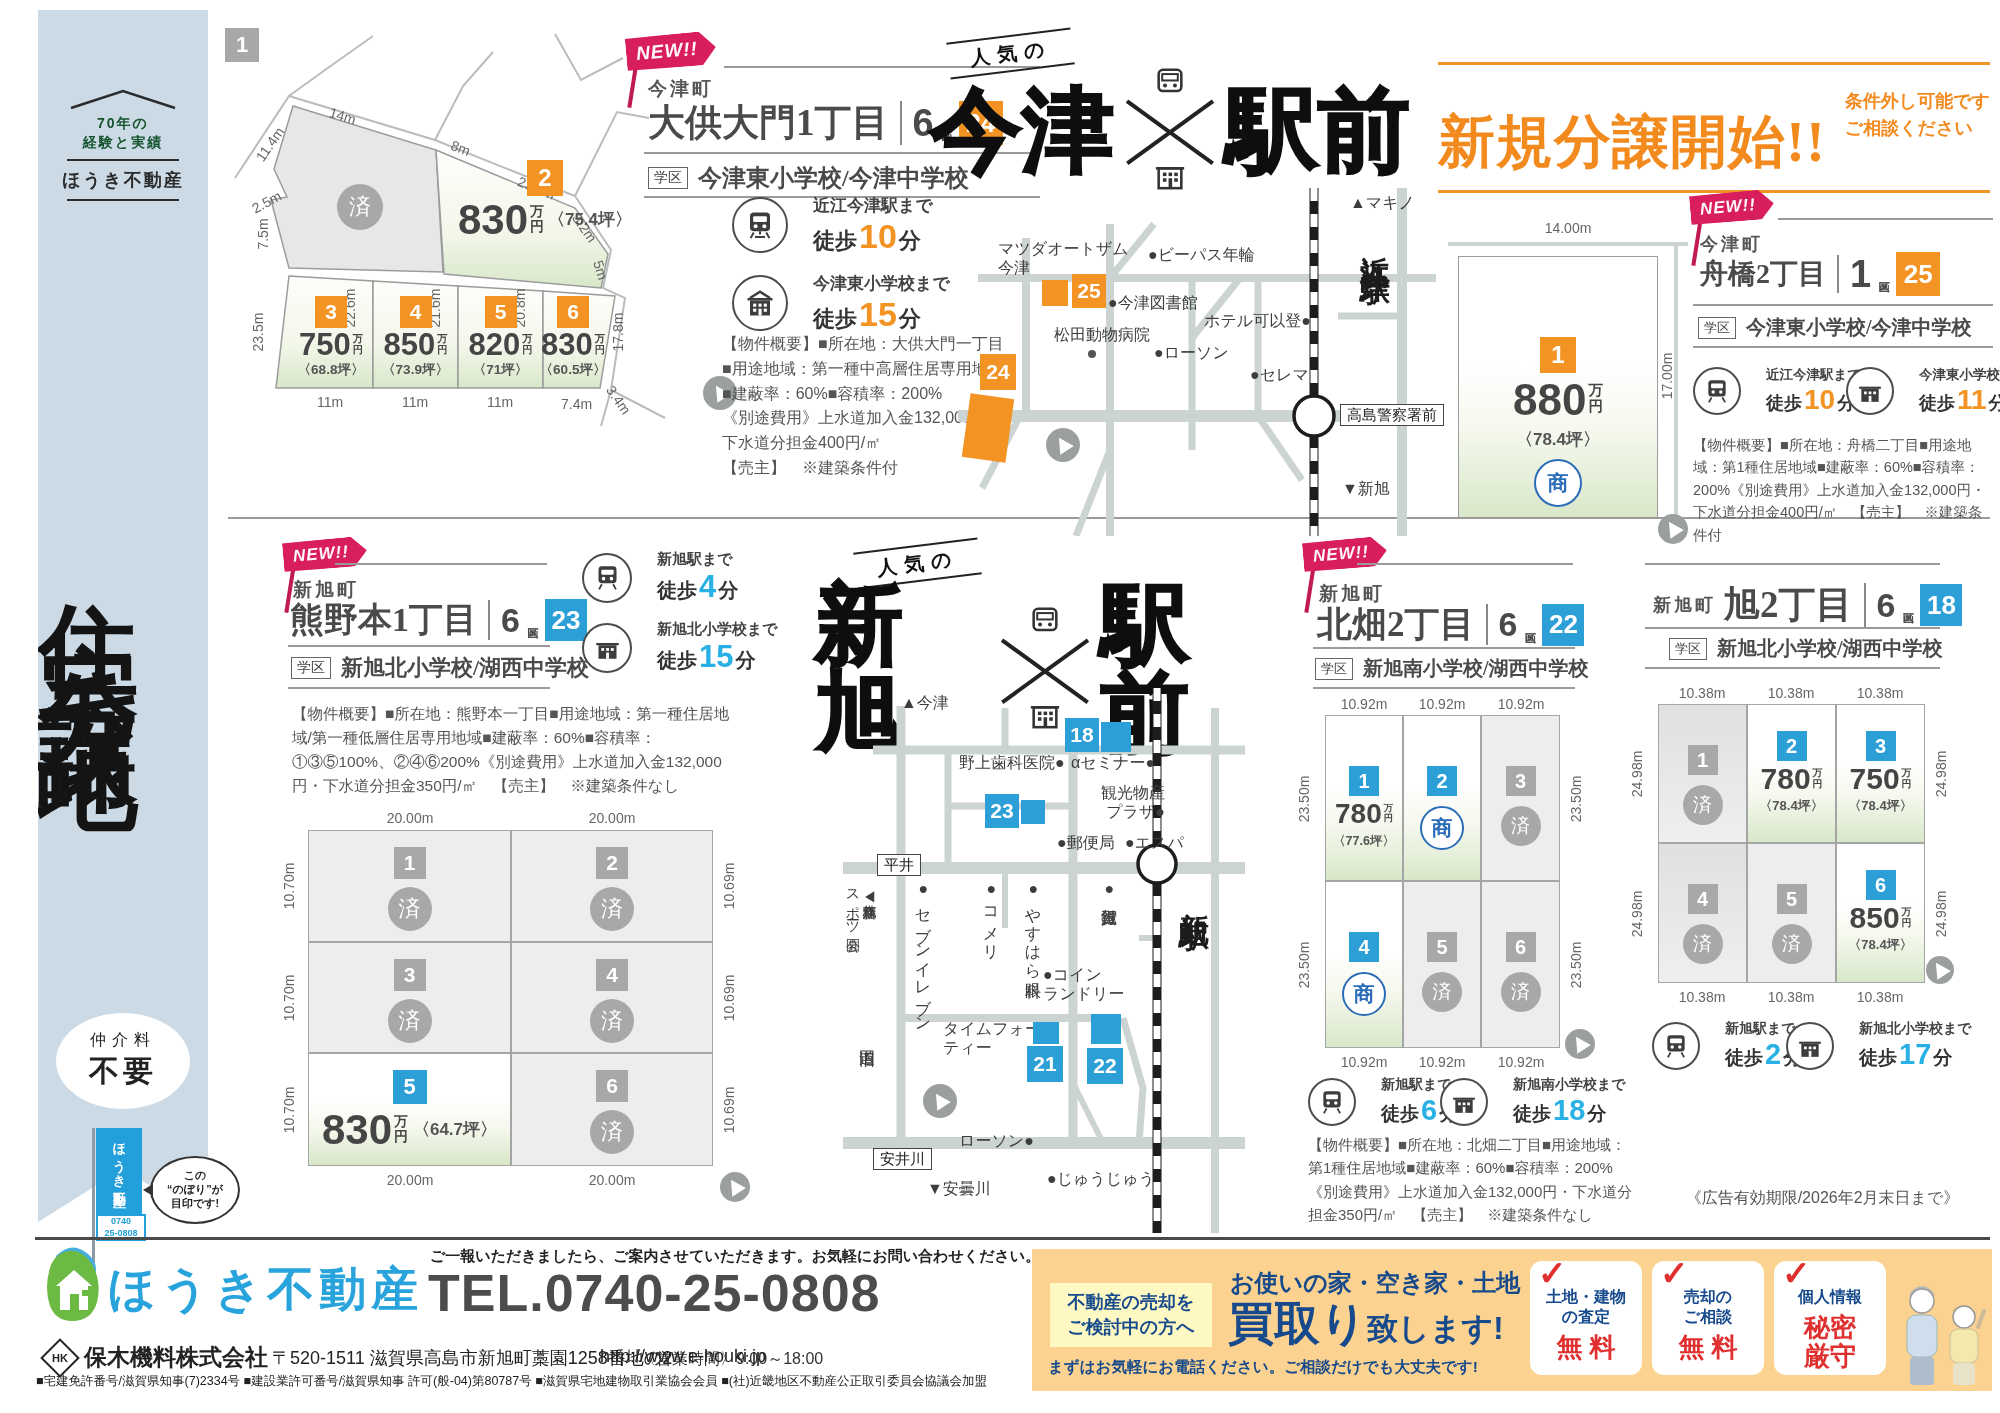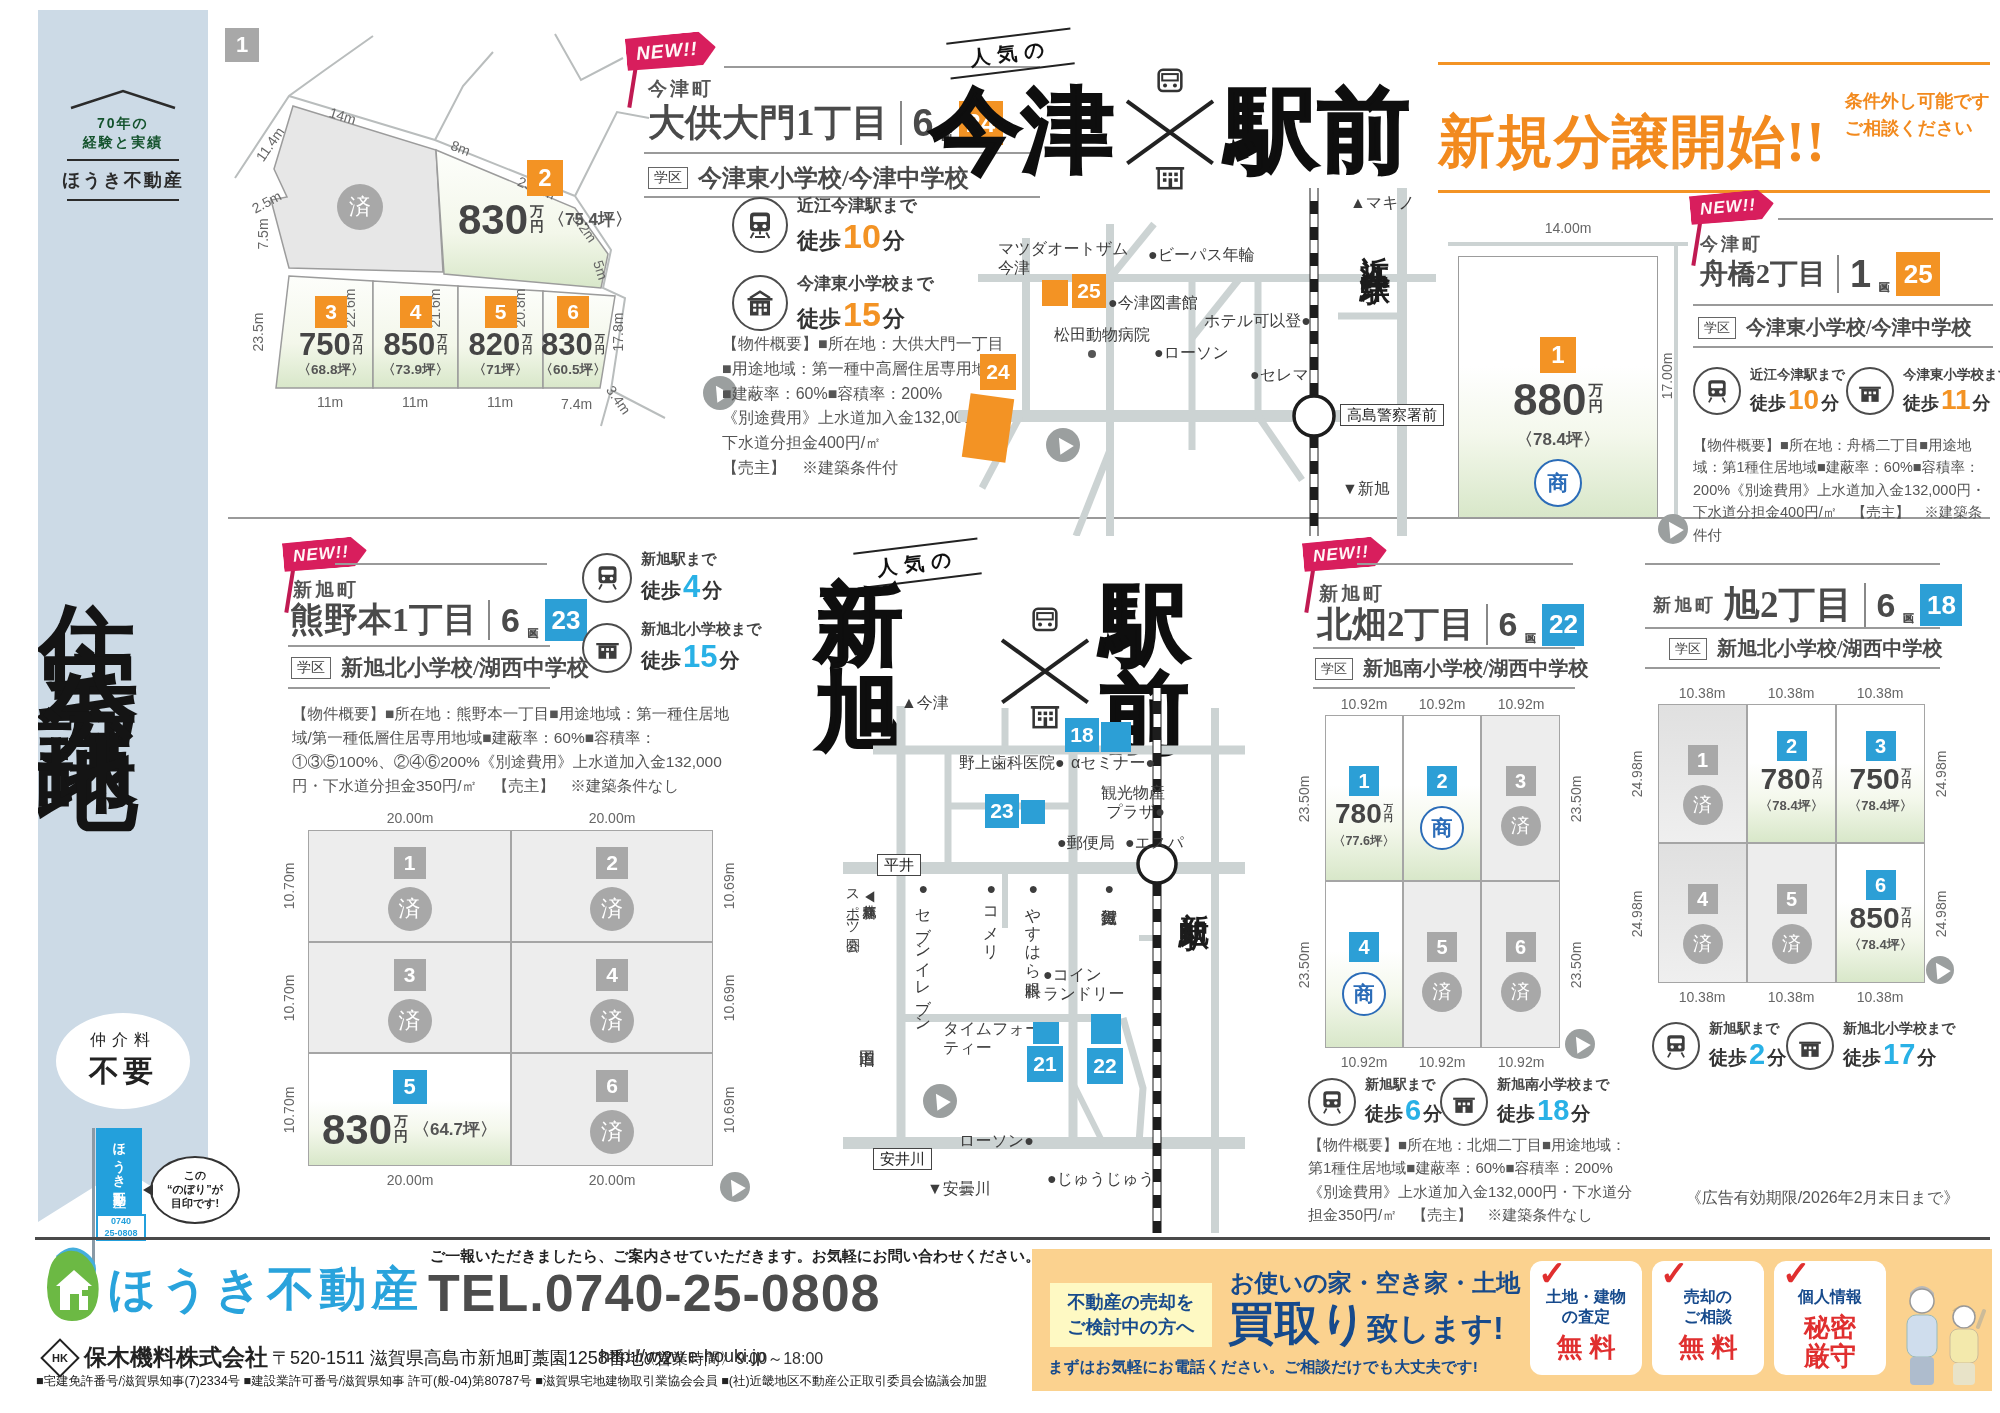--- a/index.html
+++ b/index.html
@@ -49,21 +49,21 @@
   .bdg.bl{background:#2c9fd6;}
   .gkrow{position:absolute;display:flex;align-items:center;gap:10px;}
   .gakku{border:1.5px solid #666;font-size:14px;padding:1px 5px;color:#444;flex:none;}
   .gsch{font-weight:bold;color:#4a4a4a;font-family:"Liberation Serif",serif;white-space:nowrap;}
   .nflag{position:absolute;background:#d81e5d;color:#fff7f7;font-style:italic;font-weight:bold;
          font-size:19px;display:flex;align-items:center;padding:0 18px 0 10px;height:34px;
          clip-path:polygon(0 3%,82% 0,100% 50%,84% 100%,0 97%);transform:rotate(-5deg);letter-spacing:1px;}
   .npole{position:absolute;width:4px;height:60px;background:#c01a52;transform:rotate(9deg);}
 
   
-  .acc{position:absolute;display:flex;align-items:center;gap:9px;}
+  .acc{position:absolute;display:flex;align-items:center;gap:25px;}
   .acc .ic{border:2.5px solid #4c4c4c;border-radius:50%;background:#fff;display:flex;
            align-items:center;justify-content:center;flex:none;}
   .acc .dest{display:block;font-size:15px;font-weight:bold;color:#444;white-space:nowrap;}
   .acc .walk{font-size:20px;font-weight:bold;color:#333;white-space:nowrap;}
   .acc .min{font-size:31px;margin:0 2px;}
   .min.o{color:#f39324;} .min.bl{color:#29b1e6;}
 
   
   .cell{position:absolute;border:1px solid #a5a5a5;background:#ededed;display:flex;
         flex-direction:column;align-items:center;gap:8px;padding-top:16px;box-sizing:border-box;}

